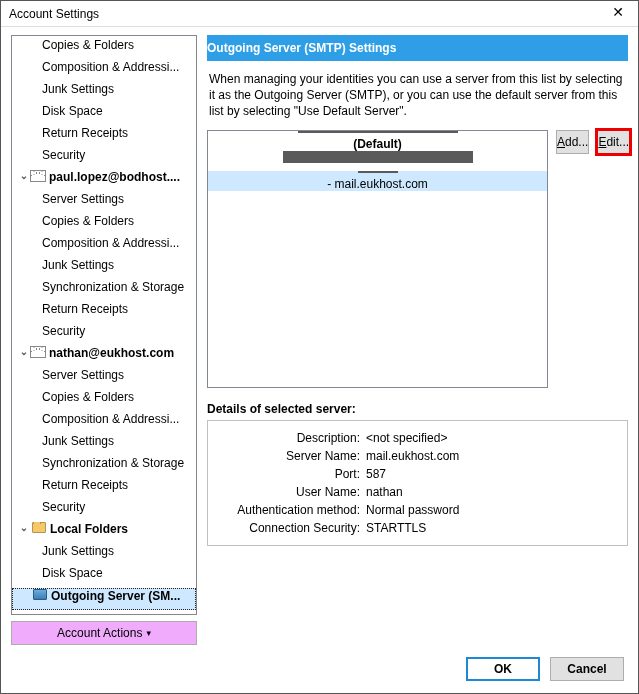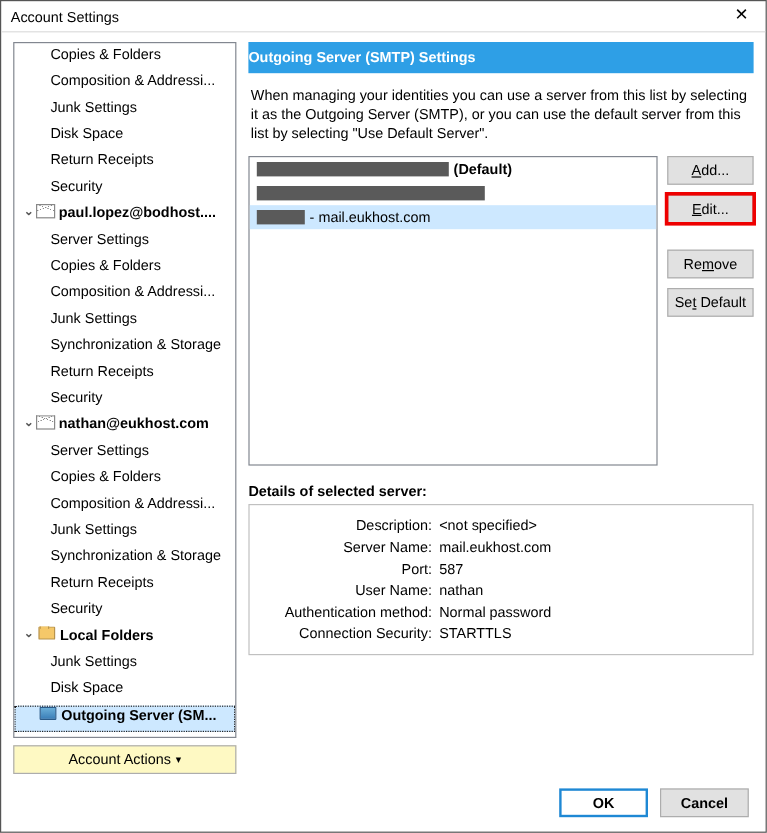--- a/index.html
+++ b/index.html
@@ -24,33 +24,33 @@
 .tree-item.bold { font-weight: 700; }
 .tree-item.selected { background: #cde8ff; border: 1px dotted #222; height: 22px; }
 .chev { width: 12px; display: inline-block; color: #555; font-size: 10px; text-align: center; margin-right: 0; }
 .env-icon { width: 16px; height: 12px; margin: 0 3px 0 0; position: relative; display: inline-block; }
 .env-icon::before { content: ""; position: absolute; inset: 0; border: 1px solid #888; background: #fff; }
 .env-icon::after { content: ""; position: absolute; top: 0; left: 0; right: 0; height: 6px; background: linear-gradient(to bottom right, transparent 48%, #888 49%, #888 51%, transparent 52%), linear-gradient(to bottom left, transparent 48%, #888 49%, #888 51%, transparent 52%); }
 .folder-icon { width: 14px; height: 11px; margin: 0 4px 0 2px; display: inline-block; background: #f5c869; border: 1px solid #b8934d; border-radius: 1px; position: relative; }
 .folder-icon::before { content: ""; position: absolute; top: -3px; left: 0; width: 6px; height: 3px; background: #f5c869; border: 1px solid #b8934d; border-bottom: none; }
 .smtp-icon { width: 14px; height: 11px; margin: 0 4px 0 2px; display: inline-block; background: linear-gradient(#6aaed8,#3a7eb8); border: 1px solid #2a5a88; border-radius: 1px; }
 
-.account-actions { margin-top: 6px; height: 24px; border: 1px solid #adadad; background: #fef9c3; display: flex; align-items: center; justify-content: center; gap: 4px; }
+.account-actions { margin-top: 6px; height: 24px; border: 1px solid #adadad; background: #f0abfc; display: flex; align-items: center; justify-content: center; gap: 4px; }
 .account-actions .dd { font-size: 9px; }
 
 .main { flex: 1; display: flex; flex-direction: column; min-width: 0; }
 .panel-title { background: #2e9fe6; color: #fff; font-weight: 700; padding: 6px 0; }
 .desc { padding: 10px 2px 0 2px; line-height: 1.35; }
 
 .server-row { display: flex; gap: 8px; margin-top: 10px; }
 .server-list { flex: 1; height: 258px; border: 1px solid #828790; background: #fff; overflow: auto; }
-.srv-item { display: flex; align-items: center; height: 20px; padding: 0 6px; gap: 4px; }
+.srv-item { display: flex; align-items: center; height: 20px; padding: 0 6px; gap: 4px; flex-direction: column; }
 .srv-item.sel { background: #cde8ff; }
 .redact { background: #5a5a5a; height: 12px; display: inline-block; }
-.btn-col { width: 72px; display: flex; flex-direction: column; gap: 8px; }
+.btn-col { width: 72px; display: flex; flex-direction: row; gap: 8px; }
 .btn { height: 24px; border: 1px solid #adadad; background: #e1e1e1; display: flex; align-items: center; justify-content: center; cursor: default; }
 .btn u { text-decoration: underline; }
 .highlight-edit { outline: 3px solid #e00; outline-offset: -1px; }
 
 .details { margin-top: 14px; }
 .details-title { font-weight: 700; padding-bottom: 4px; }
 .details-box { border: 1px solid #c0c0c0; padding: 8px 10px; }
 .drow { display: flex; height: 18px; align-items: center; }
 .drow .lbl { width: 148px; text-align: right; padding-right: 6px; }
 

